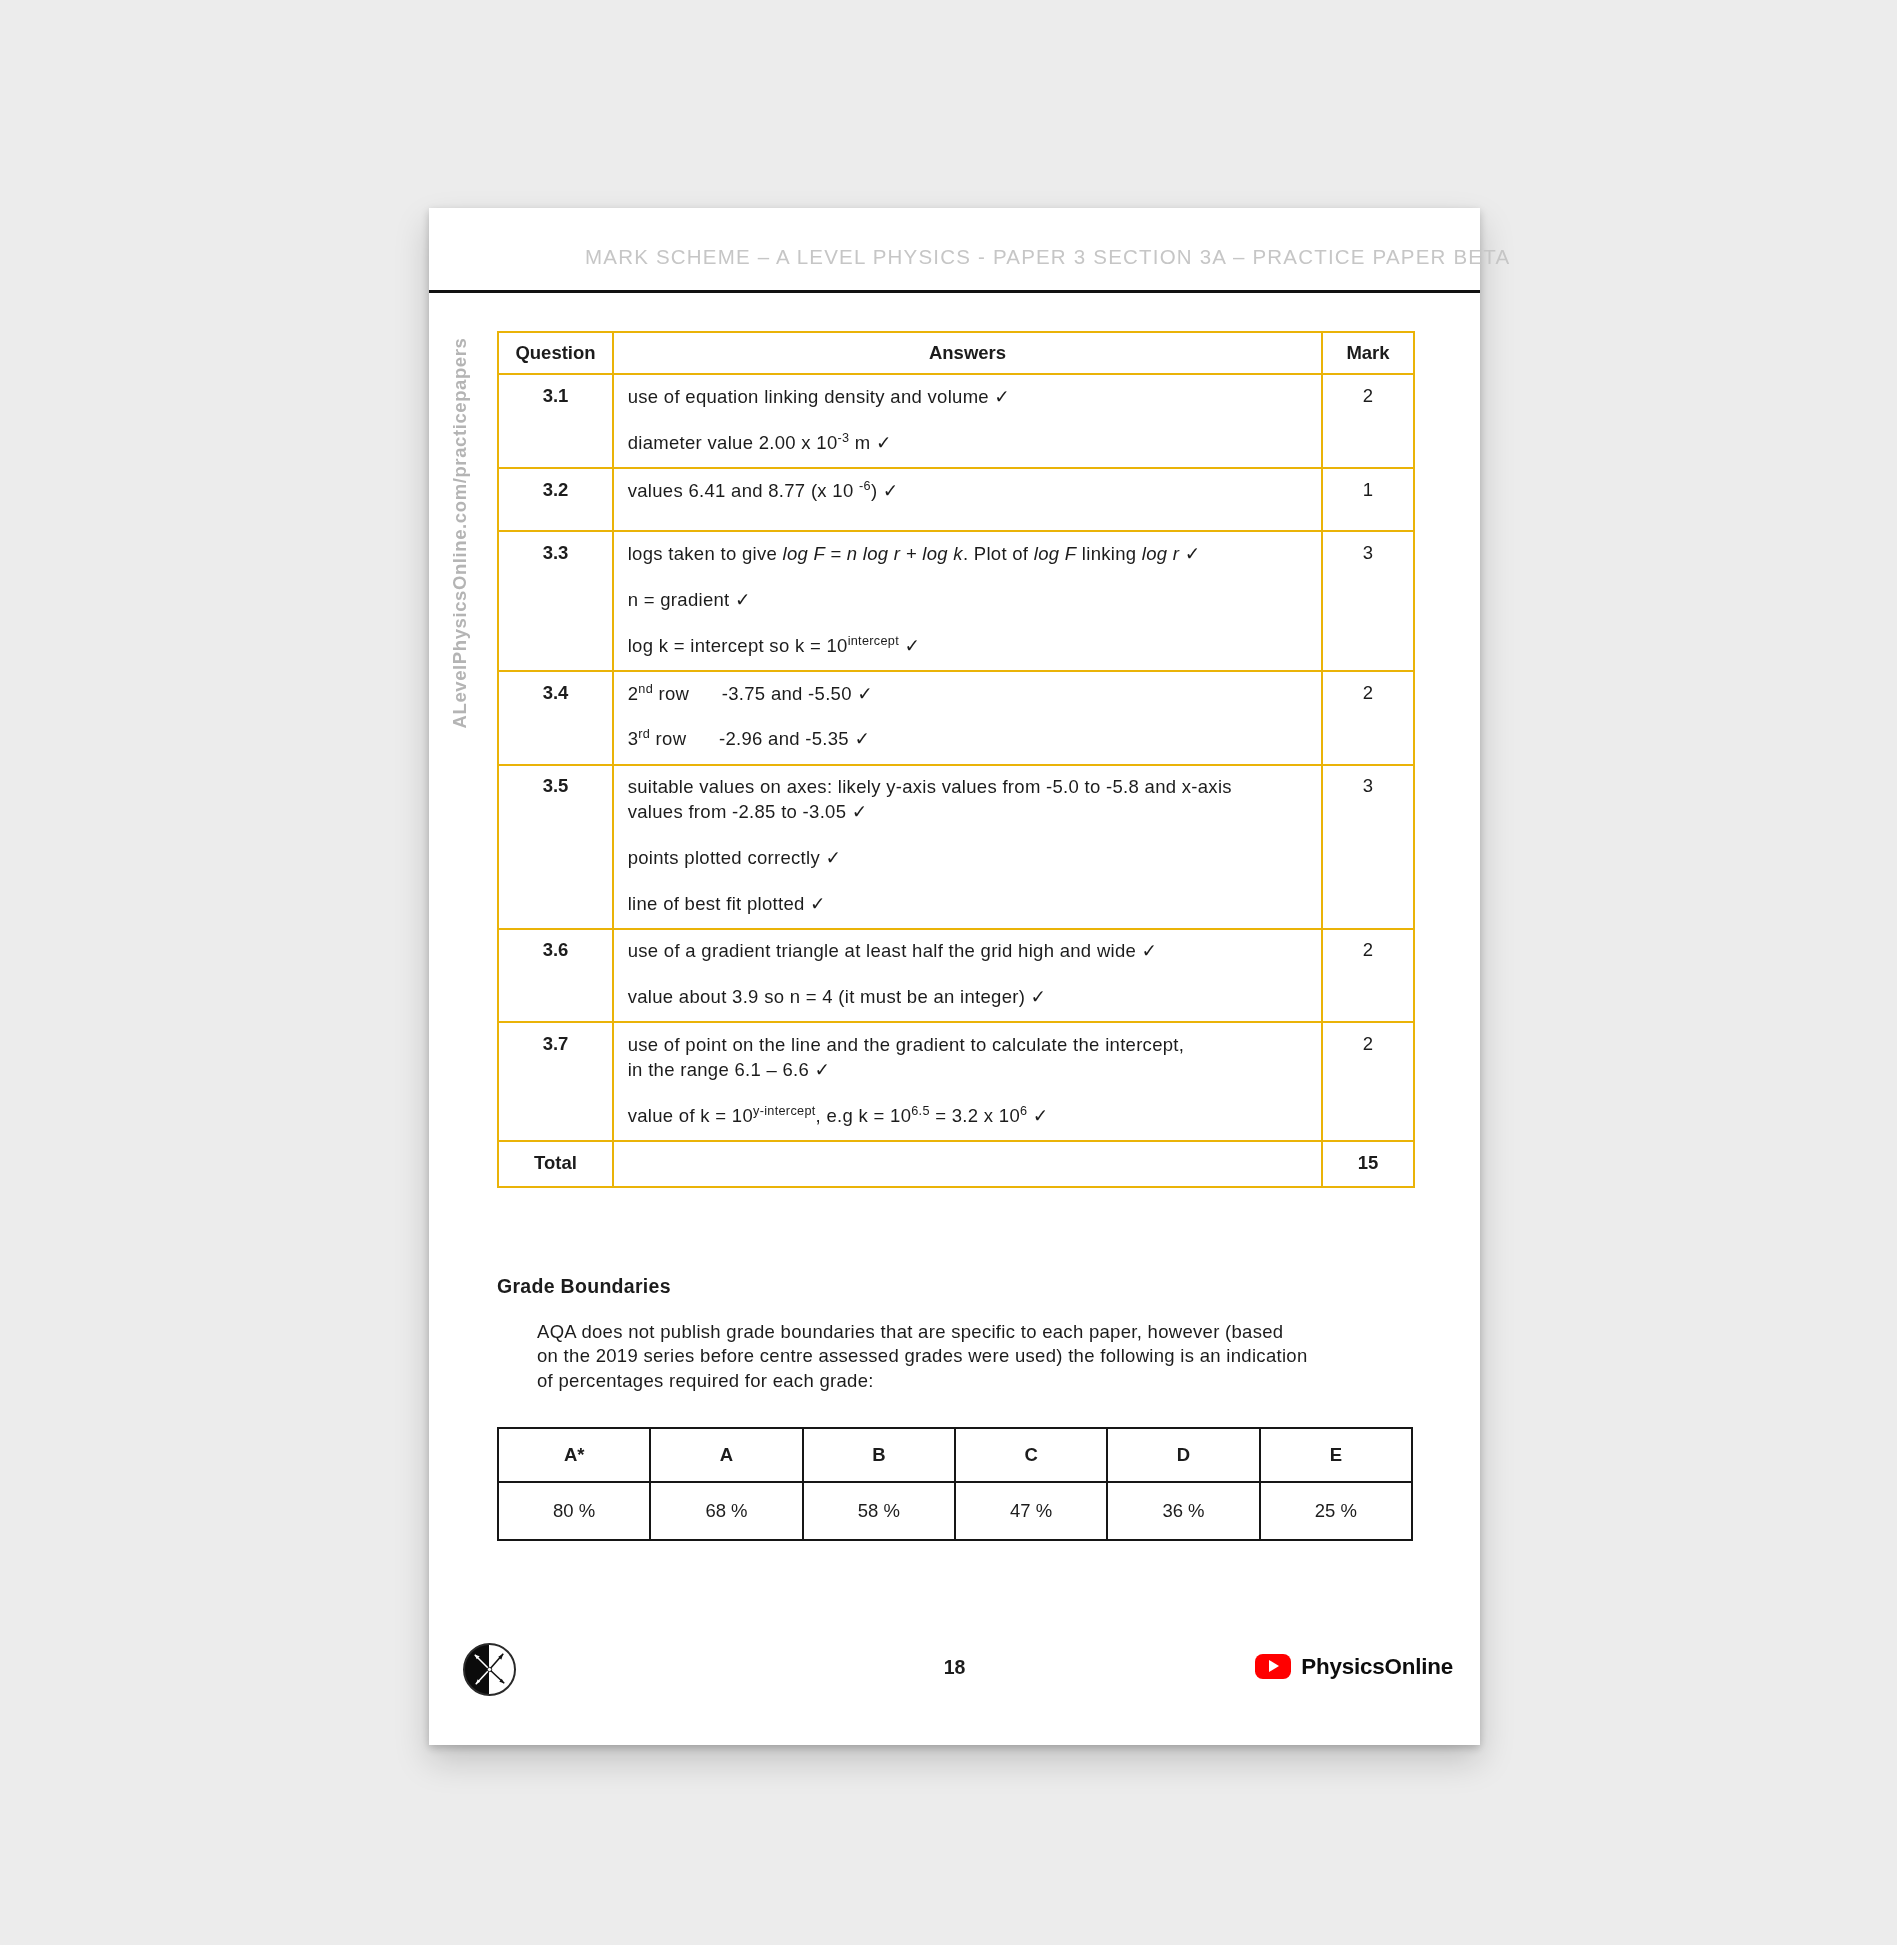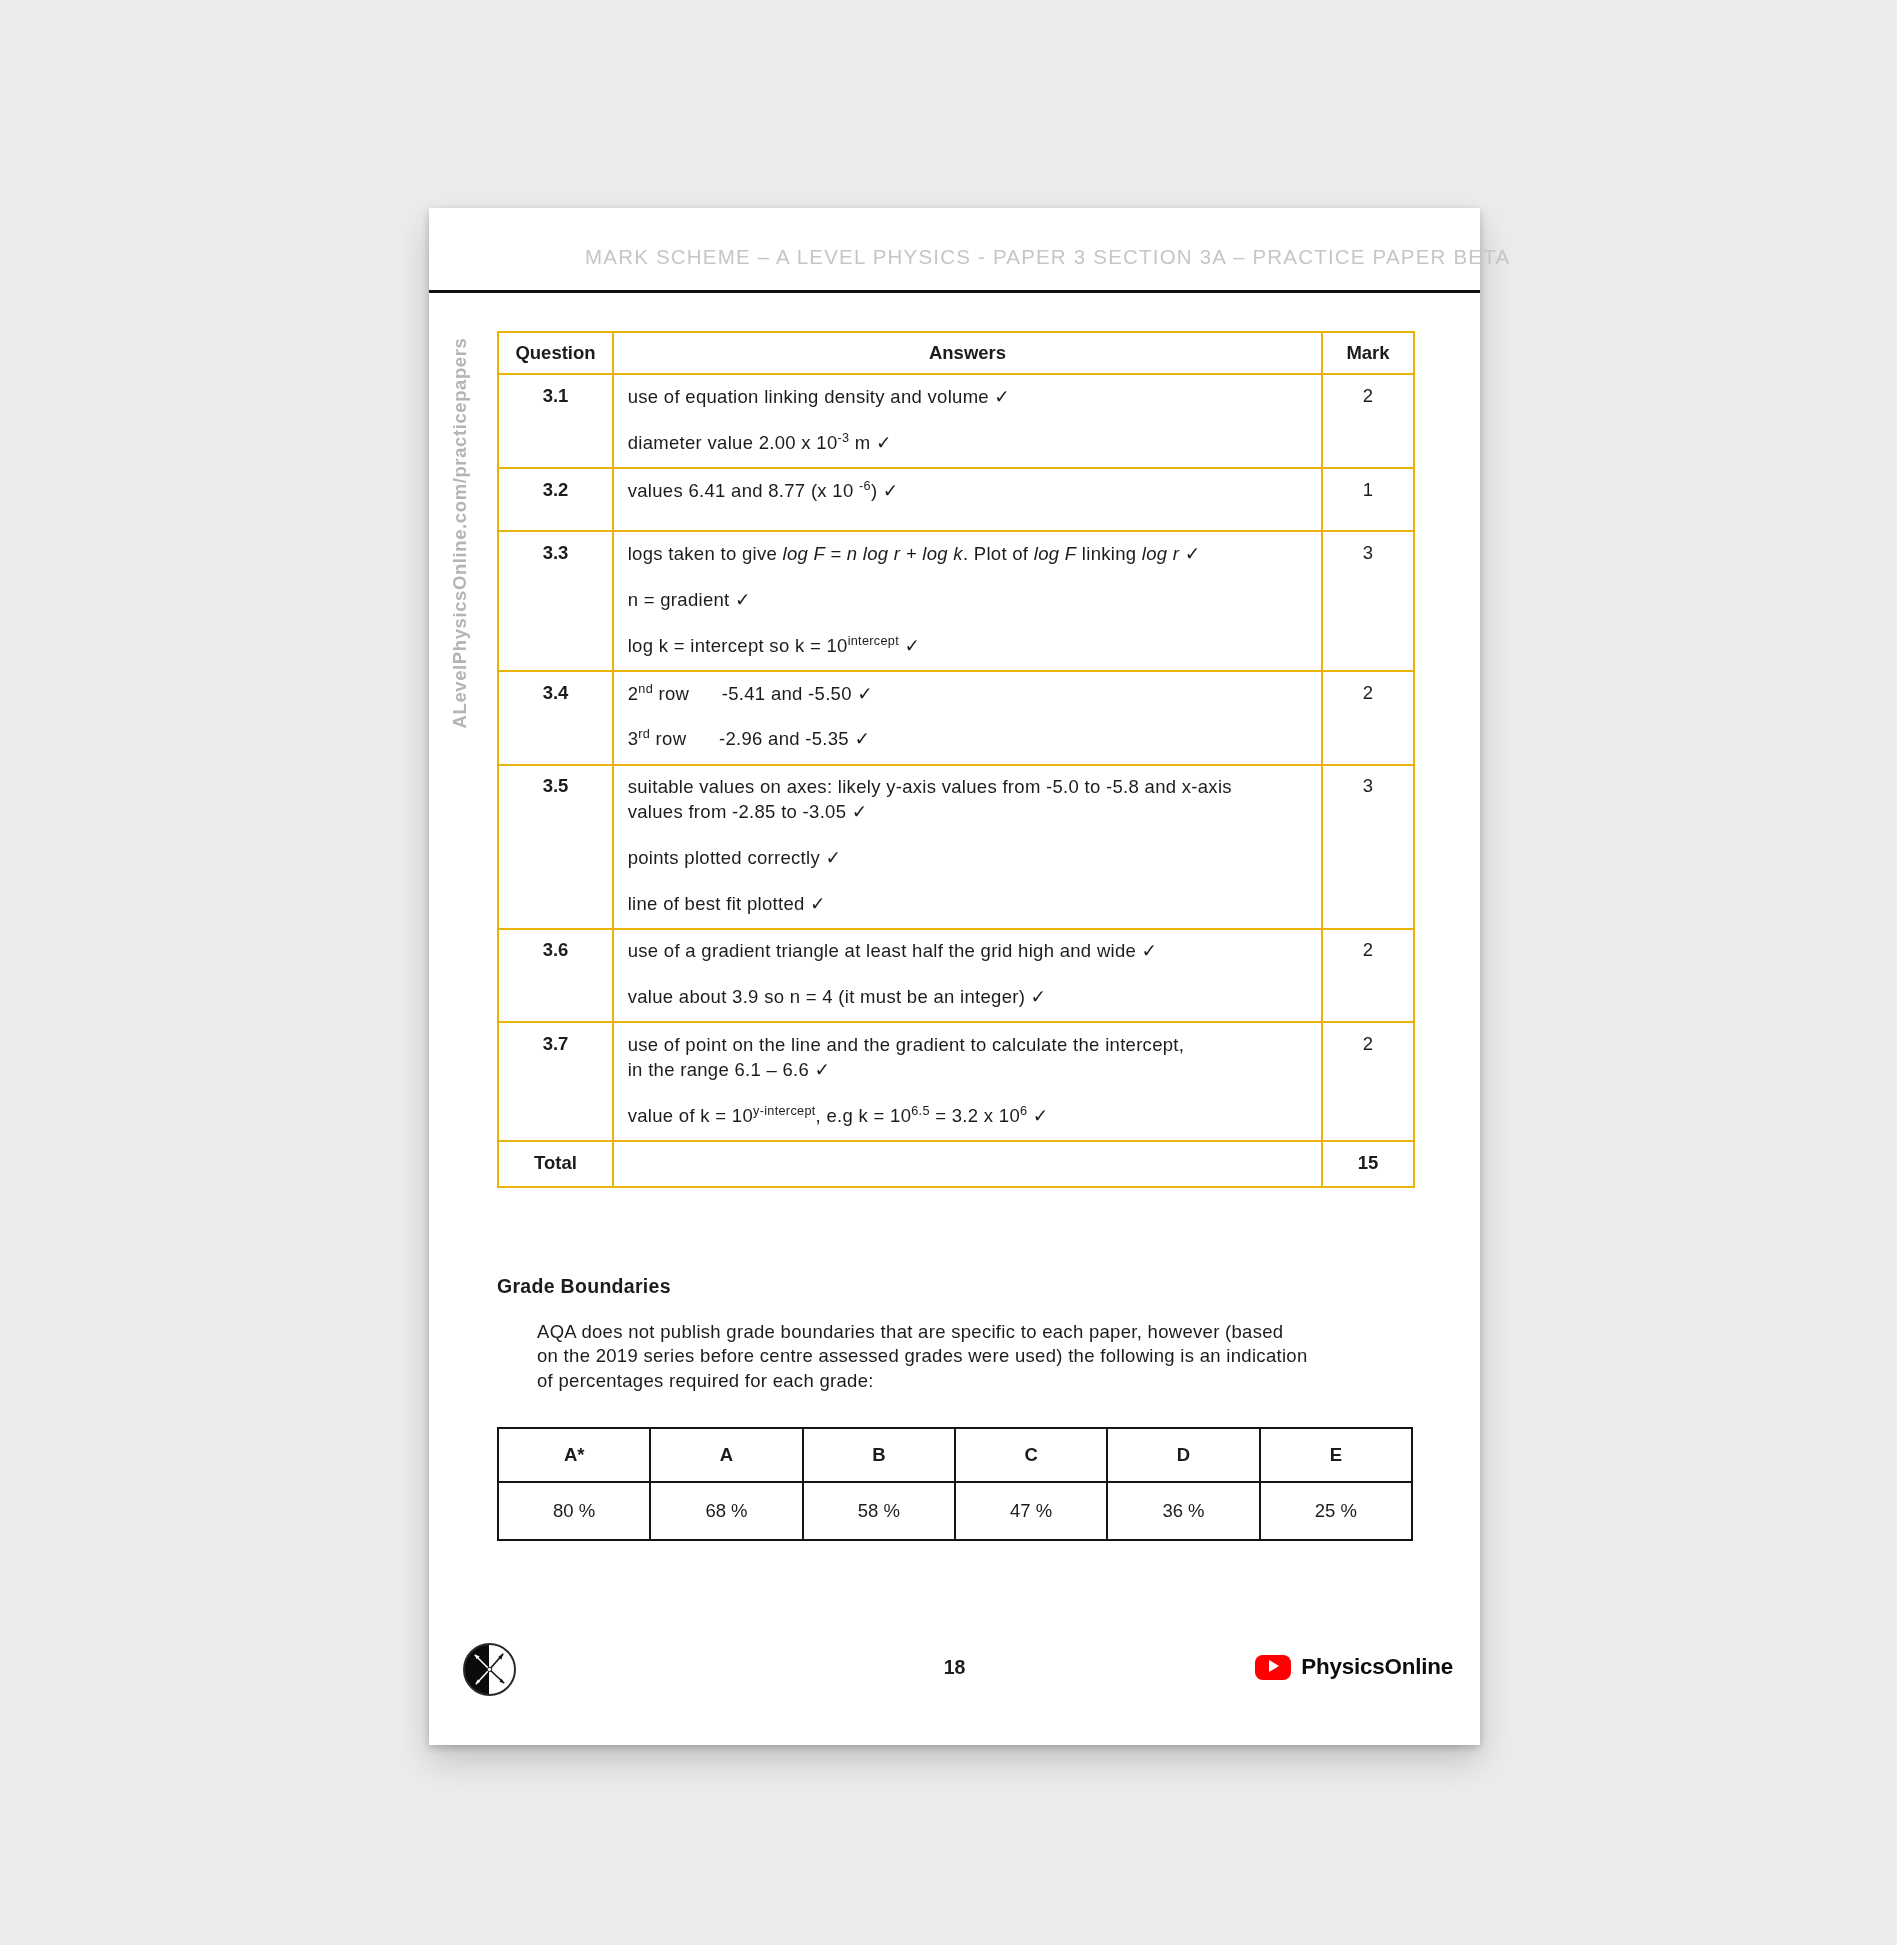--- a/index.html
+++ b/index.html
@@ -57,21 +57,21 @@
   
   .logo { position:absolute; left:34px; top:1435px; width:53px; height:53px; }
   .logo .disc {
     width:53px; height:53px; border-radius:50%;
     border:2px solid #2a2a2a;
     background:linear-gradient(to right,#0b0b0b 0 50%, #ffffff 50% 100%);
     position:absolute; left:0; top:0;
   }
   .logo svg { position:absolute; left:0; top:0; }
   .page-number { position:absolute; left:0; top:1448px; width:100%; text-align:center; font-size:19.5px; font-weight:700; }
-  .brand { position:absolute; right:27px; top:1446px; display:flex; align-items:center; gap:10px; }
+  .brand { position:absolute; right:27px; top:1446px; display:flex; gap:10px; }
   .yt { width:36px; height:25px; border-radius:7.8px; position:relative; background:#f00; flex:0 0 auto; }
   .yt::after {
     content:''; position:absolute; left:13.7px; top:5.9px;
     border-left:10.7px solid #fff; border-top:6.8px solid transparent; border-bottom:6.8px solid transparent;
   }
   .brand-name { font-size:22.4px; font-weight:700; color:#0d0d0d; letter-spacing:-0.2px; }
 </style>
 </head>
 <body>
 
@@ -116,21 +116,21 @@
           <td class="a">
             <div class="ans-line"><span>logs taken to give </span><span class="it">log F = n log r + log k</span><span>. Plot of </span><span class="it">log F</span><span> linking </span><span class="it">log r</span><span> ✓</span></div>
             <div class="ans-line"><span>n = gradient ✓</span></div>
             <div class="ans-line"><span>log k = intercept so k = 10</span><sup>intercept</sup><span> ✓</span></div>
           </td>
           <td class="m">3</td>
         </tr>
         <tr>
           <td class="q">3.4</td>
           <td class="a">
-            <div class="ans-line"><span>2</span><sup>nd</sup><span> row      -5.41 and -5.50 ✓</span></div>
+            <div class="ans-line"><span>2</span><sup>nd</sup><span> row      -3.75 and -5.50 ✓</span></div>
             <div class="ans-line"><span>3</span><sup>rd</sup><span> row      -2.96 and -5.35 ✓</span></div>
           </td>
           <td class="m">2</td>
         </tr>
         <tr>
           <td class="q">3.5</td>
           <td class="a">
             <div class="ans-line"><span>suitable values on axes: likely y-axis values from -5.0 to -5.8 and x-axis
 values from -2.85 to -3.05 ✓</span></div>
             <div class="ans-line"><span>points plotted correctly ✓</span></div>

